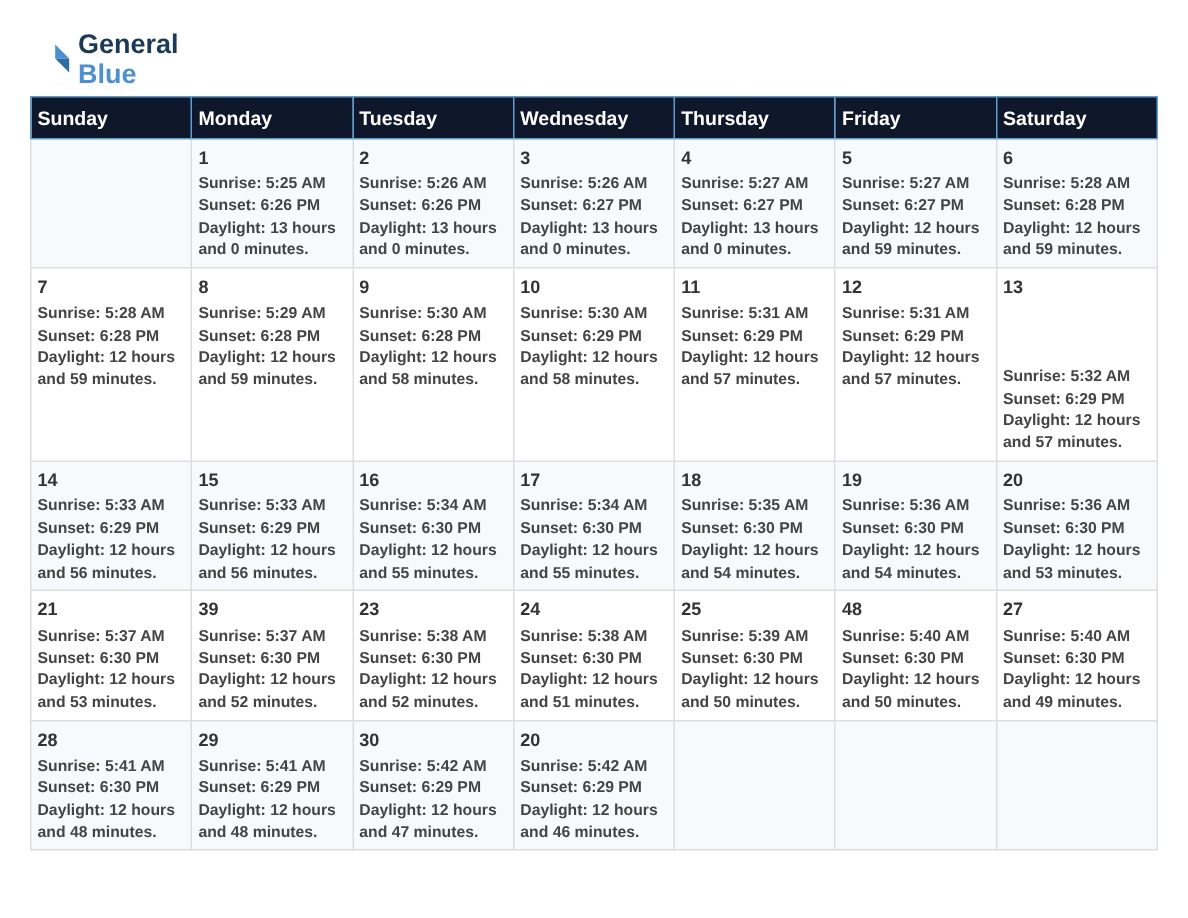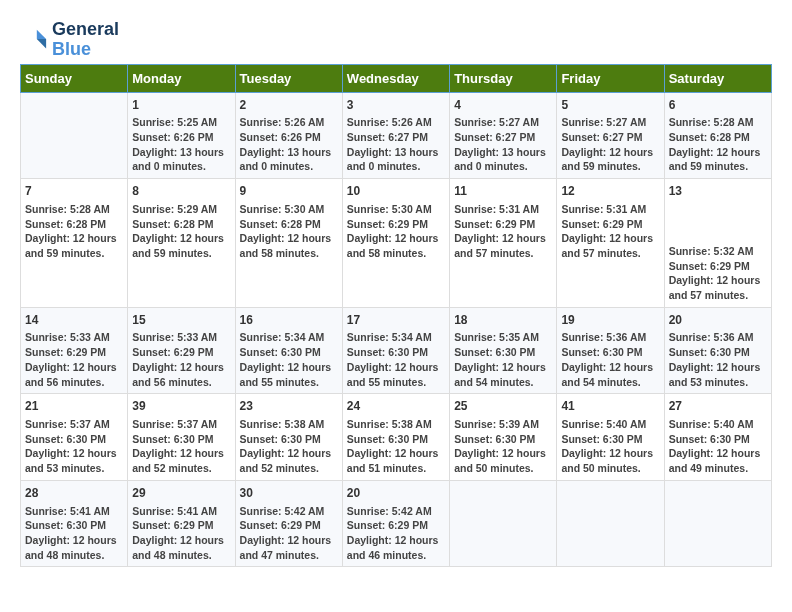--- a/index.html
+++ b/index.html
@@ -43,21 +43,21 @@
     .subtitle {
       font-size: 15px;
       color: #444;
     }
     table {
       width: 100%;
       border-collapse: collapse;
       font-size: 11px;
     }
     thead tr {
-      background-color: #4d7c0f;
+      background-color: #0f172a;
       color: #fff;
     }
     thead th {
       padding: 6px 4px;
       text-align: left;
       font-size: 13px;
       font-weight: bold;
       border: 1px solid #5a9fd4;
     }
     tbody tr {
@@ -299,21 +299,21 @@
 and 51 minutes.</div>
         </td>
         <td>
           <span class="day-num">25</span>
           <div class="cell-content" style="white-space: pre-line;">Sunrise: 5:39 AM
 Sunset: 6:30 PM
 Daylight: 12 hours
 and 50 minutes.</div>
         </td>
         <td>
-          <span class="day-num">41</span>
+          <span class="day-num">48</span>
           <div class="cell-content" style="white-space: pre-line;">Sunrise: 5:40 AM
 Sunset: 6:30 PM
 Daylight: 12 hours
 and 50 minutes.</div>
         </td>
         <td>
           <span class="day-num">27</span>
           <div class="cell-content" style="white-space: pre-line;">Sunrise: 5:40 AM
 Sunset: 6:30 PM
 Daylight: 12 hours

